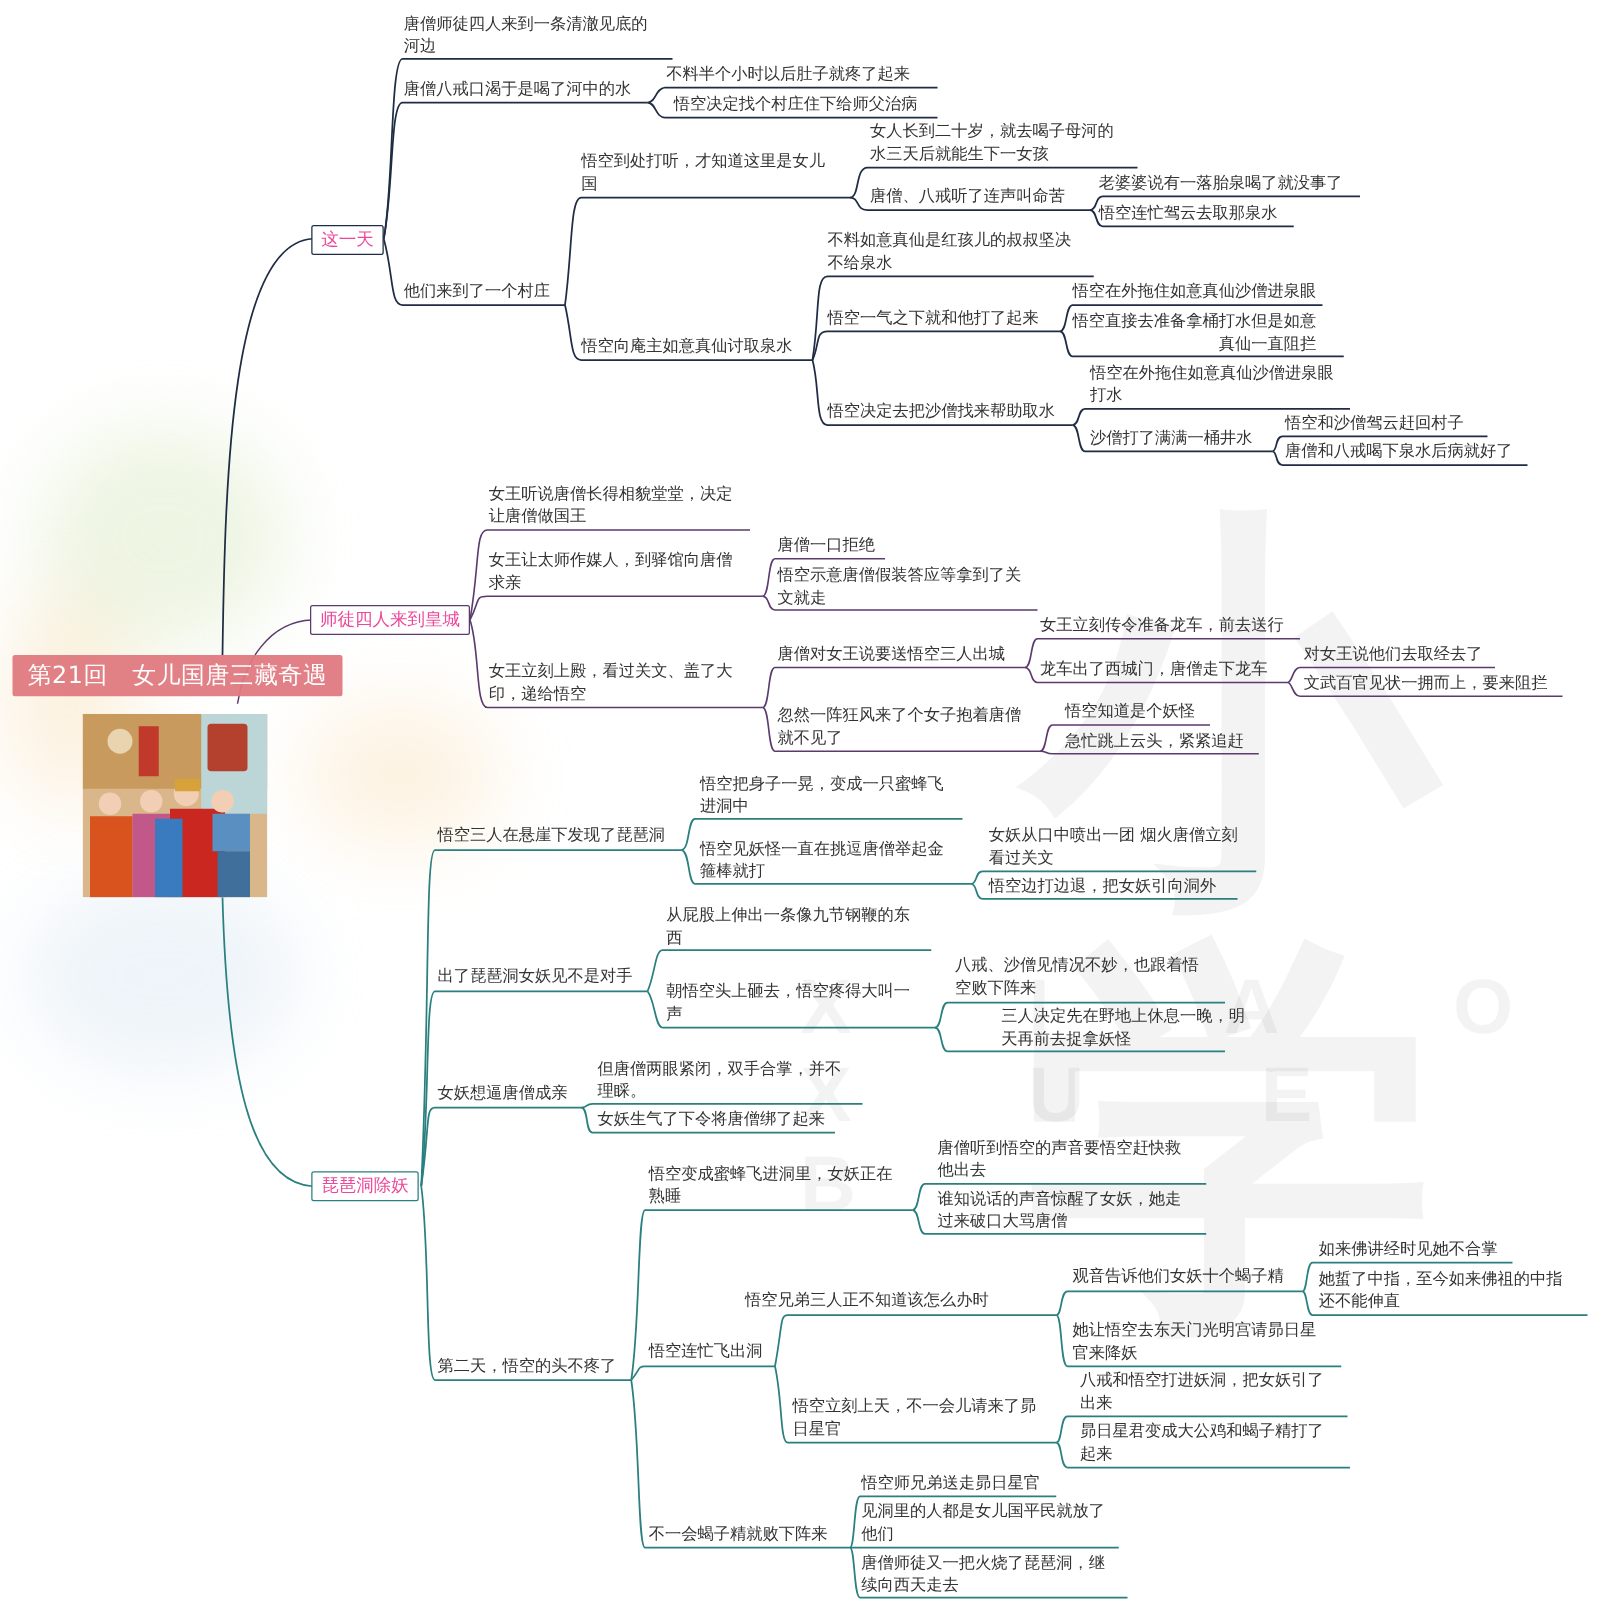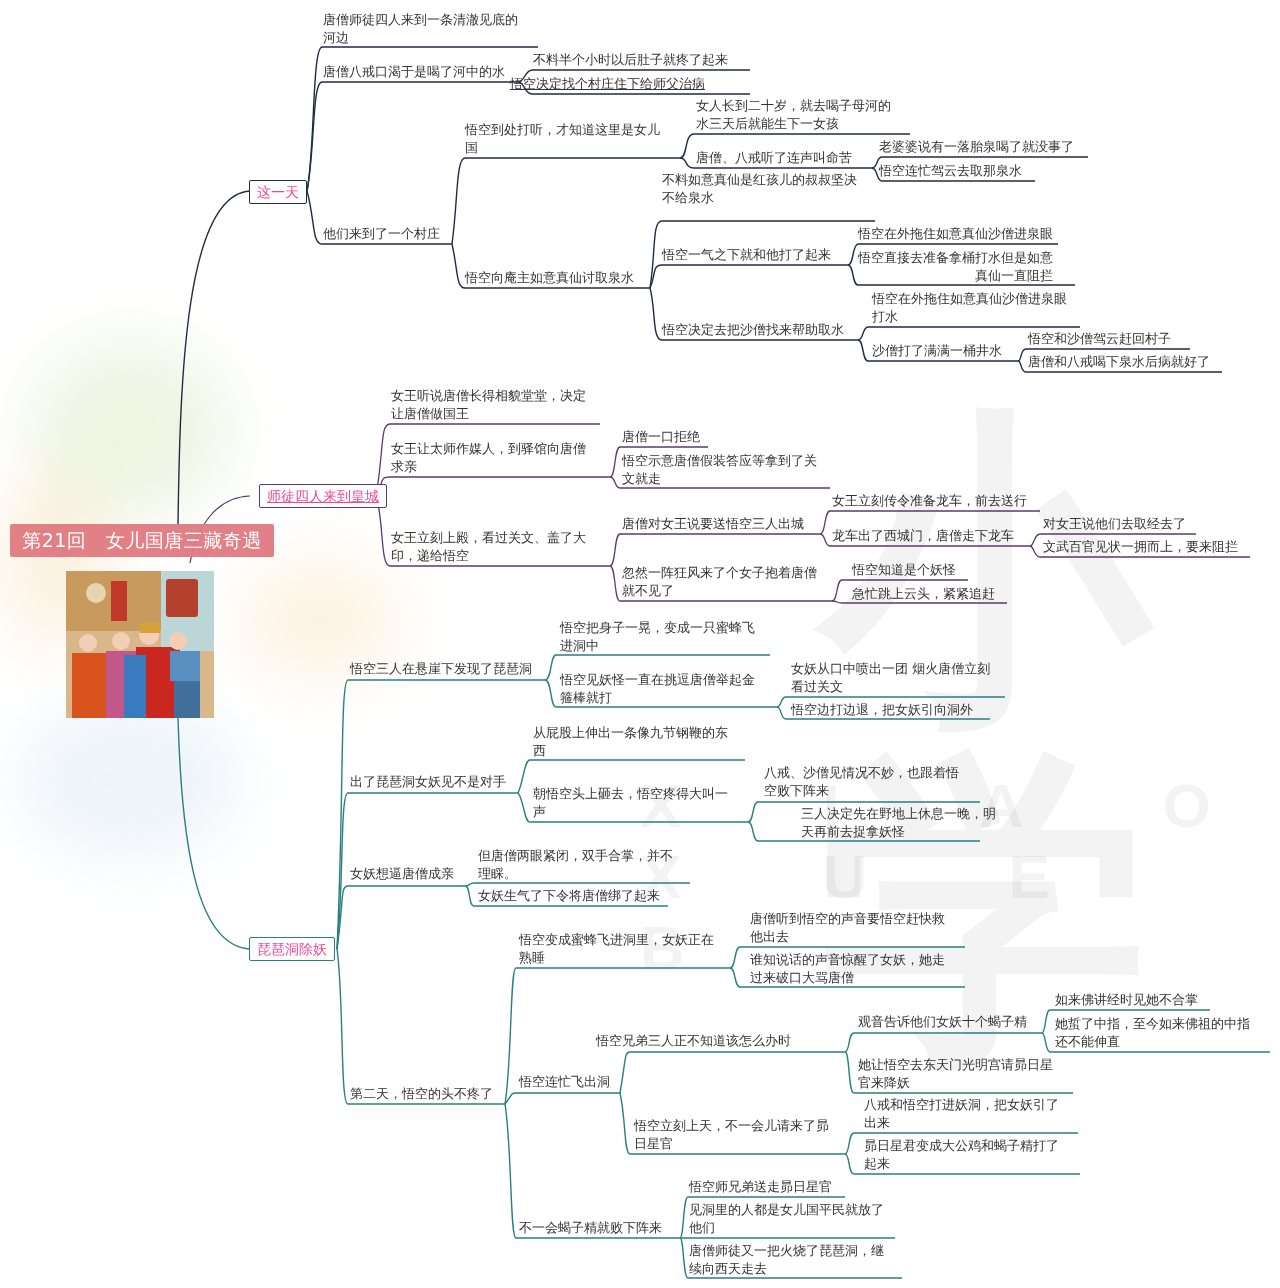--- a/index.html
+++ b/index.html
@@ -122,38 +122,38 @@
       <rect x="70" y="76" width="44" height="71" fill="#c9271f"></rect>
     <rect x="58" y="84" width="22" height="63" fill="#3a7bbf"></rect>
     <circle cx="112" cy="70" r="9" fill="#f2cfb4"></circle>
       <rect x="104" y="80" width="30" height="30" fill="#5a8fc2"></rect>
     <rect x="108" y="110" width="26" height="37" fill="#3f6f9a"></rect>
     <rect x="74" y="52" width="20" height="10" fill="#d8a23a"></rect>
   </svg>
 </div>
 
 <div class="box" style="left:249px;top:180px;border-color:#1f2d44;">这一天</div>
-<div class="box" style="left:259px;top:484px;border-color:#5b3a6e;text-decoration:underline;">师徒四人来到皇城</div>
+<div class="box" style="left:248px;top:484px;border-color:#5b3a6e;">师徒四人来到皇城</div>
 <div class="box" style="left:249px;top:937px;border-color:#2a7f7f;">琵琶洞除妖</div>
 
 <div class="n" style="left:323px;top:11px;">唐僧师徒四人来到一条清澈见底的
 河边</div>
 <div class="n" style="left:323px;top:63px;">唐僧八戒口渴于是喝了河中的水</div>
 <div class="n" style="left:533px;top:51px;">不料半个小时以后肚子就疼了起来</div>
-<div class="n" style="left:510px;top:75px;text-decoration:underline;">悟空决定找个村庄住下给师父治病</div>
+<div class="n" style="left:539px;top:75px;">悟空决定找个村庄住下给师父治病</div>
 <div class="n" style="left:323px;top:225px;">他们来到了一个村庄</div>
 <div class="n" style="left:465px;top:121px;">悟空到处打听，才知道这里是女儿
 国</div>
 <div class="n" style="left:696px;top:97px;">女人长到二十岁，就去喝子母河的
 水三天后就能生下一女孩</div>
 <div class="n" style="left:696px;top:149px;">唐僧、八戒听了连声叫命苦</div>
 <div class="n" style="left:879px;top:138px;">老婆婆说有一落胎泉喝了就没事了</div>
 <div class="n" style="left:879px;top:162px;">悟空连忙驾云去取那泉水</div>
 <div class="n" style="left:465px;top:269px;">悟空向庵主如意真仙讨取泉水</div>
-<div class="n" style="left:662px;top:171px;">不料如意真仙是红孩儿的叔叔坚决
+<div class="n" style="left:662px;top:184px;">不料如意真仙是红孩儿的叔叔坚决
 不给泉水</div>
 <div class="n" style="left:662px;top:246px;">悟空一气之下就和他打了起来</div>
 <div class="n" style="left:858px;top:225px;">悟空在外拖住如意真仙沙僧进泉眼</div>
 <div class="n" style="left:858px;top:249px;text-align:right;">悟空直接去准备拿桶打水但是如意
 真仙一直阻拦</div>
 <div class="n" style="left:662px;top:321px;">悟空决定去把沙僧找来帮助取水</div>
 <div class="n" style="left:872px;top:290px;">悟空在外拖住如意真仙沙僧进泉眼
 打水</div>
 <div class="n" style="left:872px;top:342px;">沙僧打了满满一桶井水</div>
 <div class="n" style="left:1028px;top:330px;">悟空和沙僧驾云赶回村子</div>

